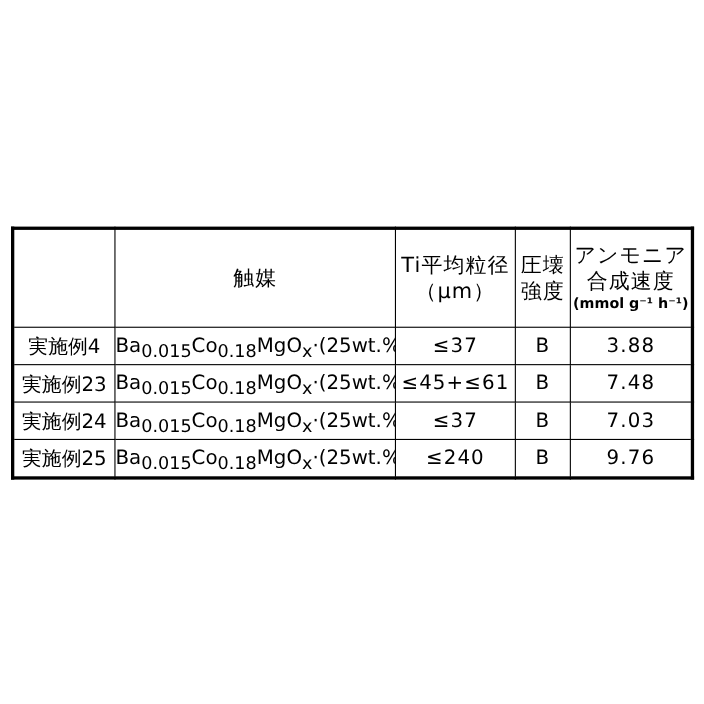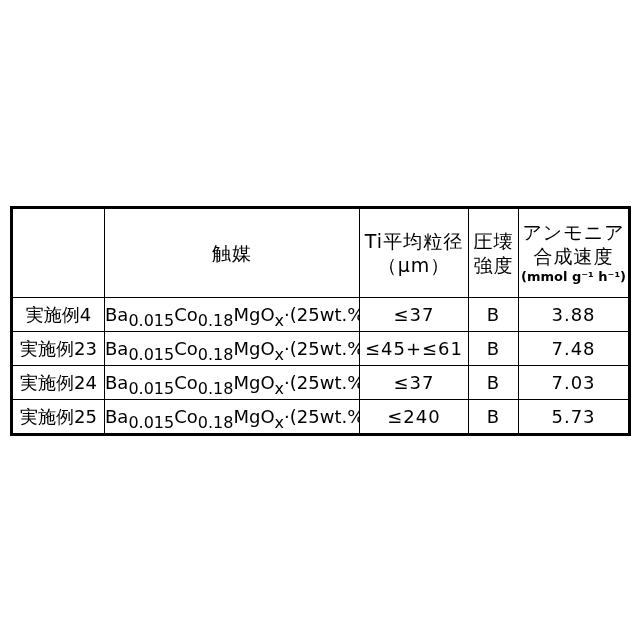--- a/index.html
+++ b/index.html
@@ -135,18 +135,18 @@
           <td class="cell-formula"><span>Ba</span><sub>0.015</sub><span>Co</span><sub>0.18</sub><span>MgO</span><sub>x</sub><span>·(25wt.%)Ti</span></td>
           <td class="cell-size">≤37</td>
           <td class="cell-strength">B</td>
           <td class="cell-rate">7.03</td>
         </tr>
         <tr>
           <td class="cell-rowlabel">実施例25</td>
           <td class="cell-formula"><span>Ba</span><sub>0.015</sub><span>Co</span><sub>0.18</sub><span>MgO</span><sub>x</sub><span>·(25wt.%)Ti</span></td>
           <td class="cell-size">≤240</td>
           <td class="cell-strength">B</td>
-          <td class="cell-rate">5.73</td>
+          <td class="cell-rate">9.76</td>
         </tr>
       </tbody>
     </table>
   </div>
 </div>
 
 </body></html>

